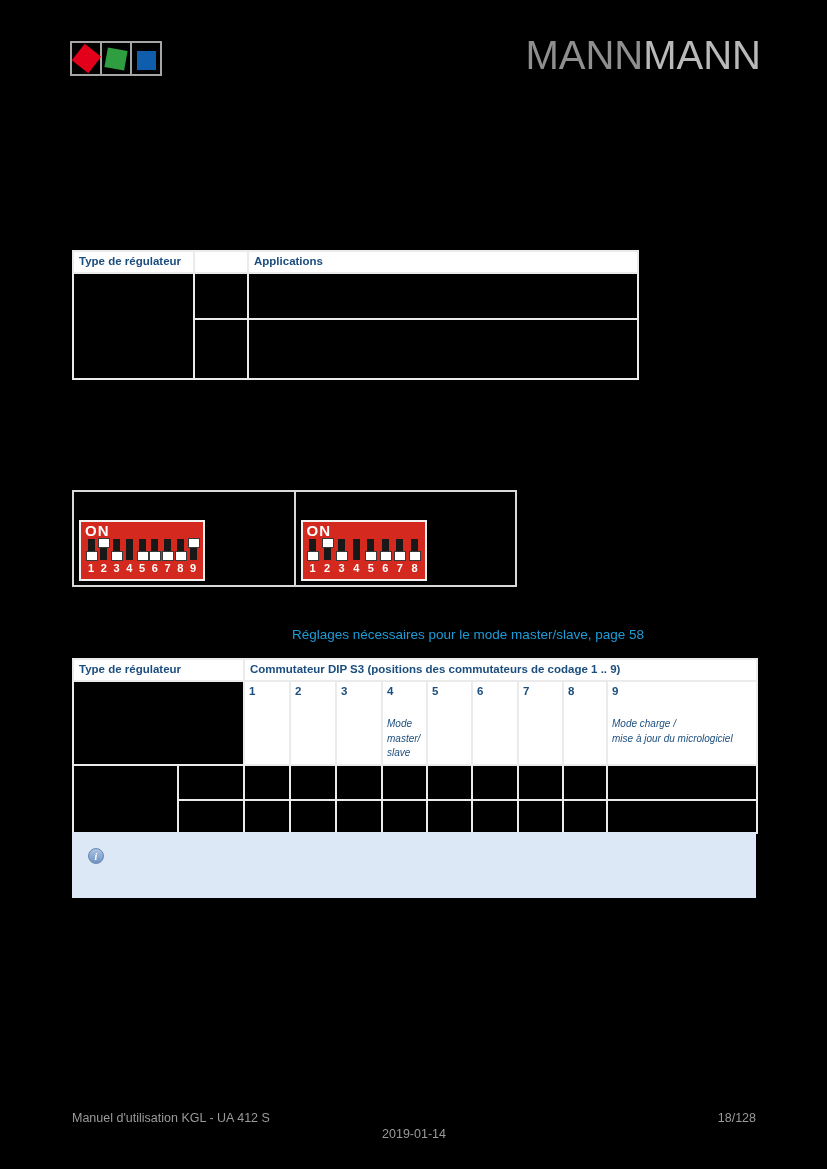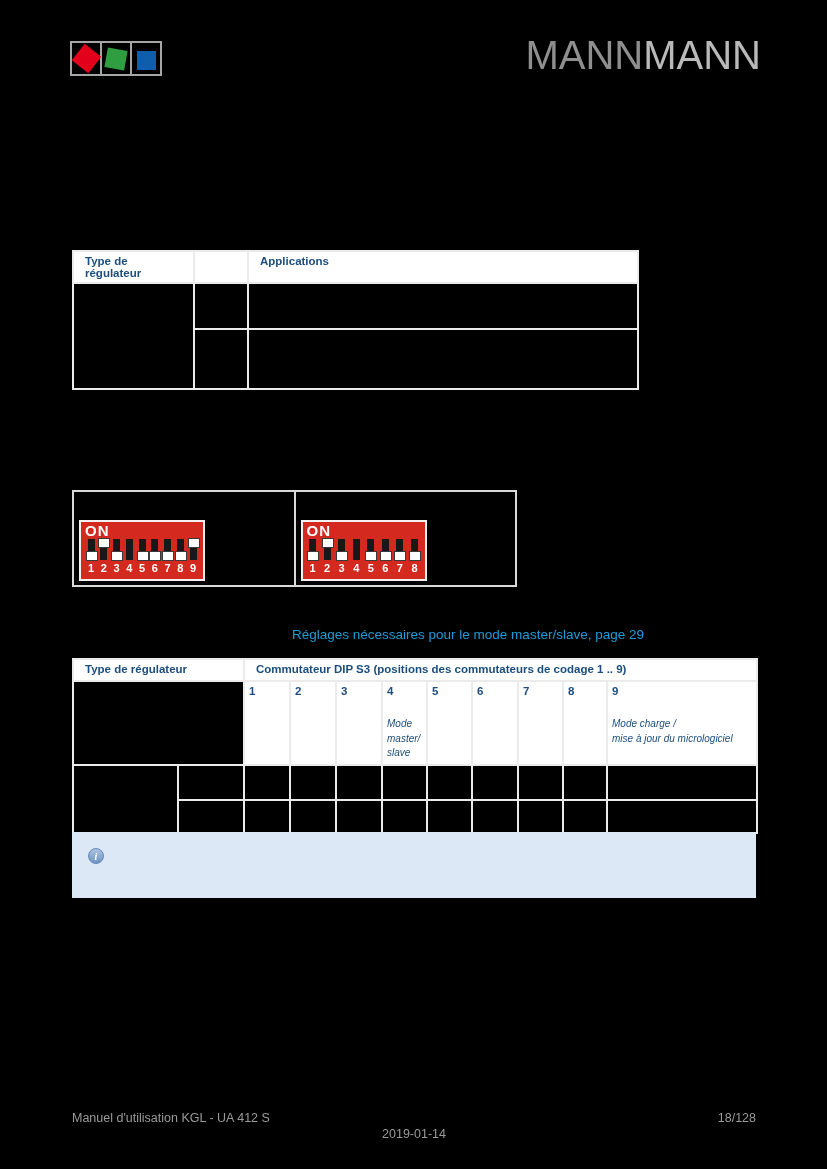--- a/index.html
+++ b/index.html
@@ -13,21 +13,21 @@
   .logo-cell:last-child{border-right:none;}
   .shape{display:block;}
   .shape-red{width:21px;height:21px;background:#e2001a;transform:rotate(38deg);}
   .shape-green{width:20px;height:20px;background:#2f9e41;transform:rotate(10deg);}
   .shape-blue{width:19px;height:19px;background:#0f5dad;margin-top:3px;}
   .wordmark{position:absolute;top:33px;right:66px;font-size:40px;font-weight:400;color:#8f8f8f;letter-spacing:0;white-space:nowrap;}
   .wordmark .light{color:#b9b9b9;}
   
   table{border-collapse:collapse;table-layout:fixed;}
   th,td{border:2px solid #ebebeb;overflow:hidden;}
-  .headcell{background:#fff;color:#1b4e7e;font-size:11.5px;font-weight:700;text-align:left;vertical-align:top;padding:3px 11px;}
+  .headcell{background:#fff;color:#1b4e7e;font-size:11.5px;font-weight:700;text-align:left;vertical-align:top;padding:3px 5px;}
   .dark{background:#000;}
   .t1{position:absolute;left:72px;top:250px;width:565px;}
   .t2{position:absolute;left:72px;top:658px;width:684px;}
   .t2 .numcell{background:#fff;color:#1b4e7e;text-align:left;vertical-align:top;padding:3px 4px;}
   .numcell .n{font-size:11.5px;font-weight:700;}
   .sublines{margin-top:20px;font-size:10px;font-weight:400;line-height:1.45;white-space:nowrap;font-style:italic;}
   
   .dipbox{position:absolute;left:72px;top:490px;width:441px;height:93px;border:2px solid #d9d9d9;display:flex;background:#000;}
   .dipcell{flex:1;position:relative;border-right:2px solid #d9d9d9;}
   .dipcell:last-child{border-right:none;}
@@ -203,21 +203,21 @@
             <div class="slot">
               <div class="cap bot"></div>
             </div>
             <div class="num">8</div>
           </div>
         </div>
       </div>
   </div>
 </div>
 
-<div class="xref">Réglages nécessaires pour le mode master/slave, page 29</div>
+<div class="xref">Réglages nécessaires pour le mode master/slave, page 58</div>
 
 <table class="t2">
   <colgroup>
     <col style="width:105px">
       <col style="width:66px">
     <col style="width:46px">
       <col style="width:46px">
       <col style="width:46px">
       <col style="width:45px">
     <col style="width:45px">

